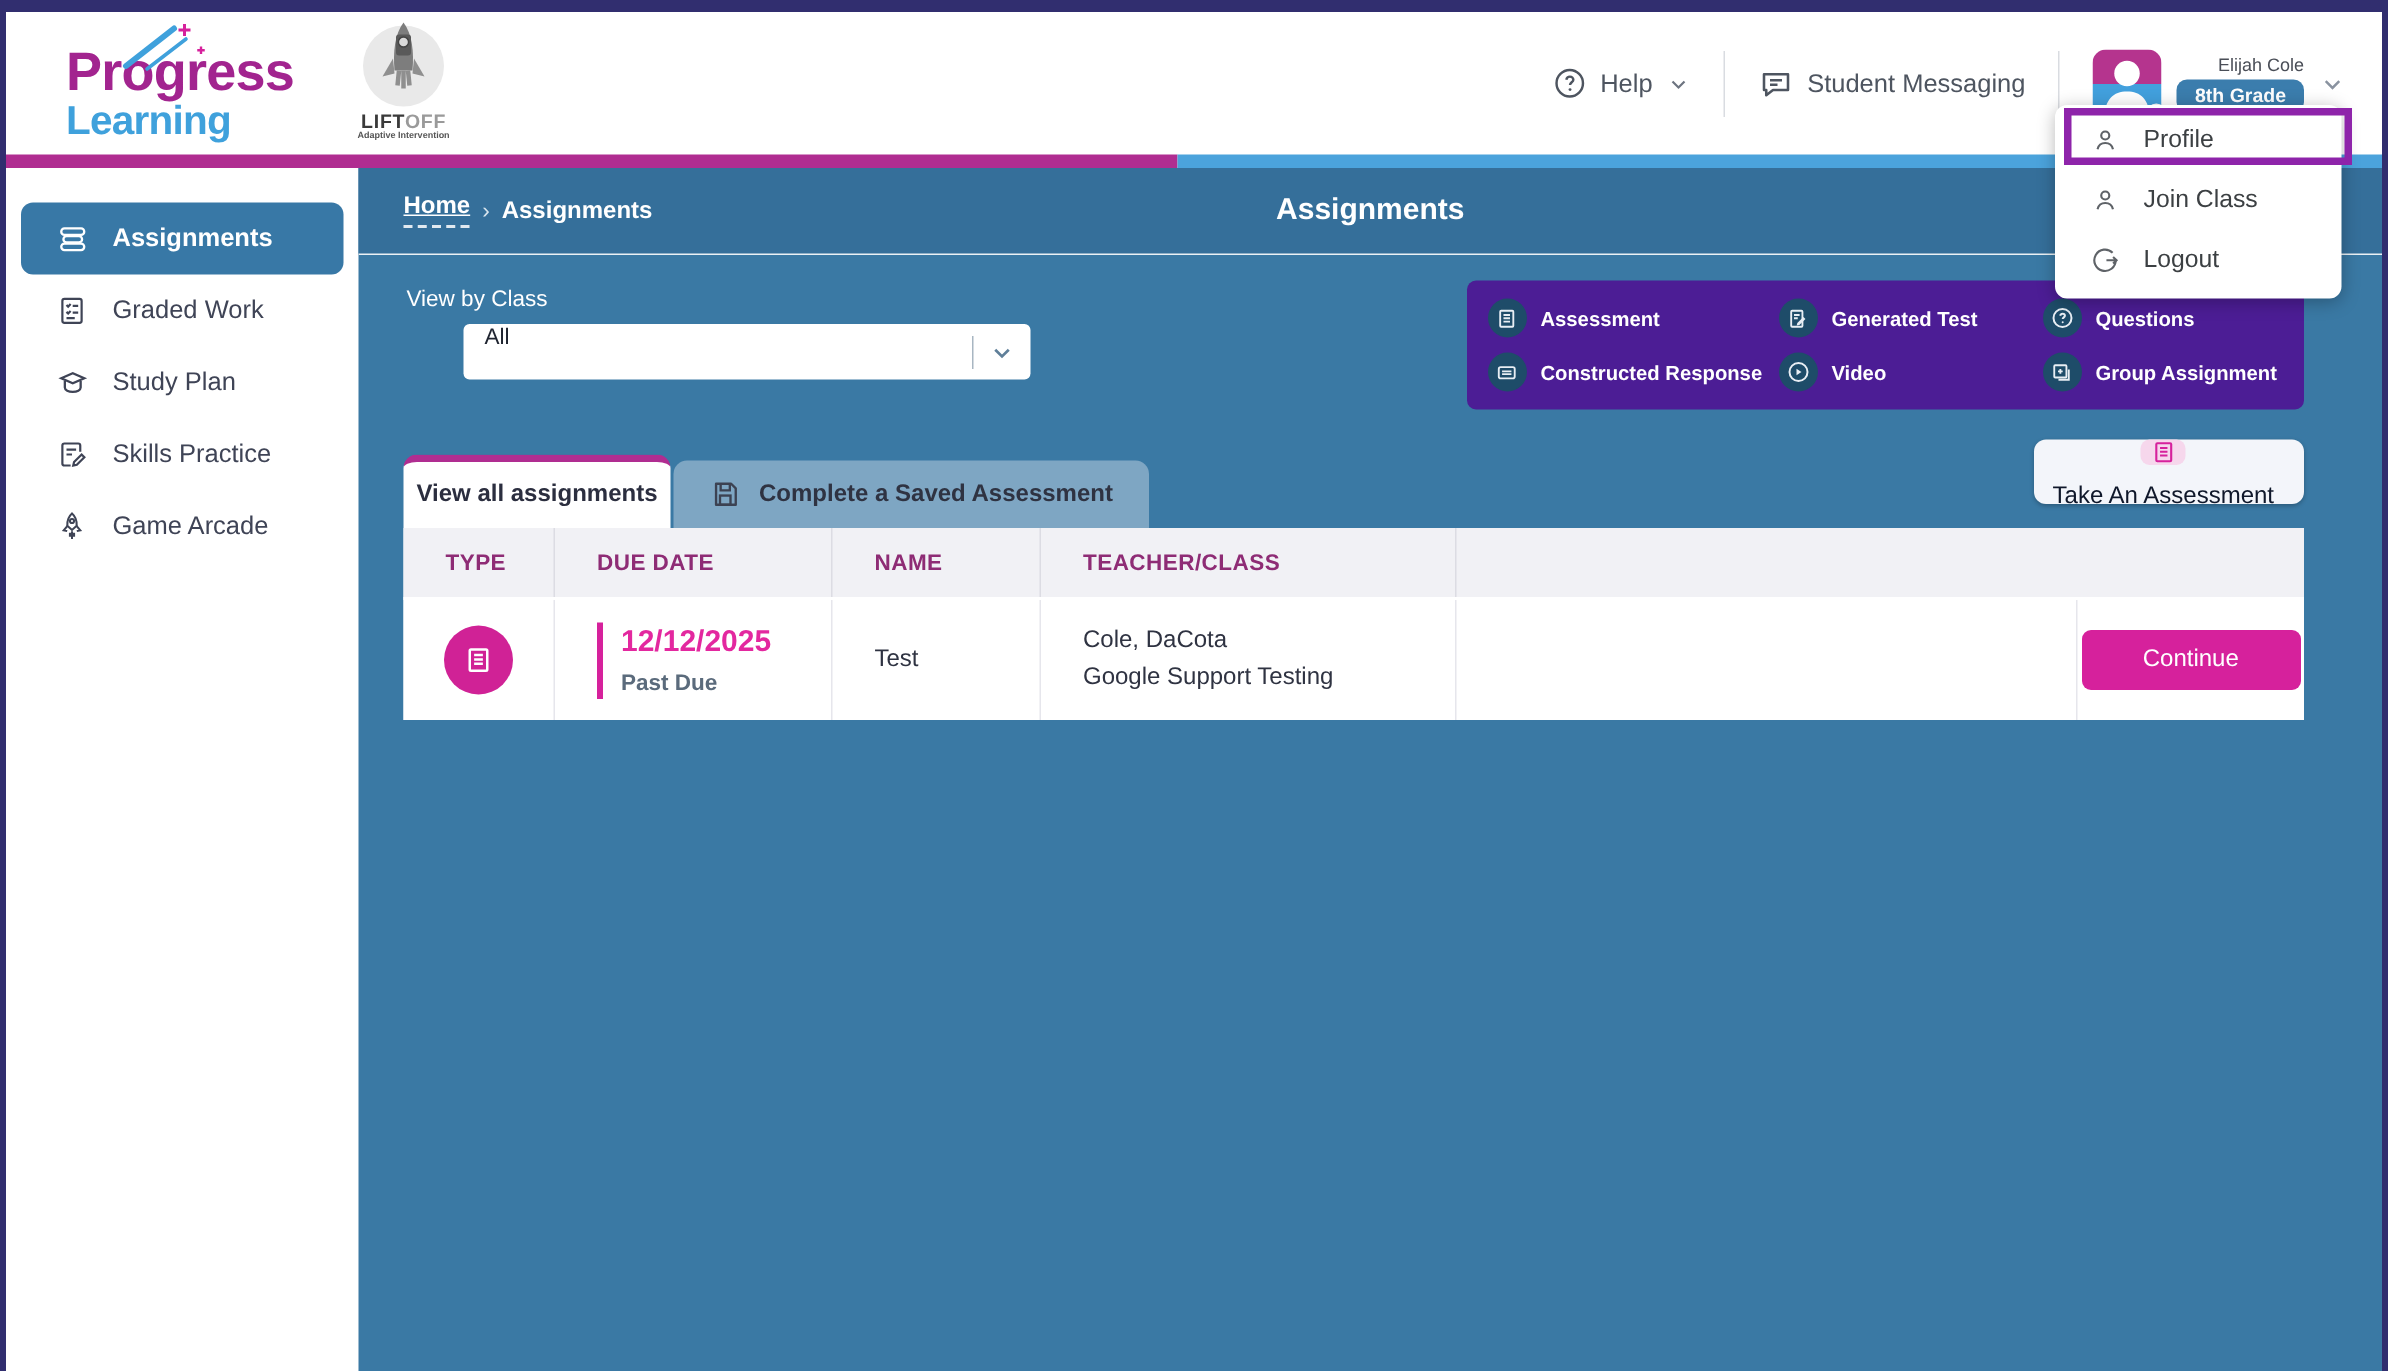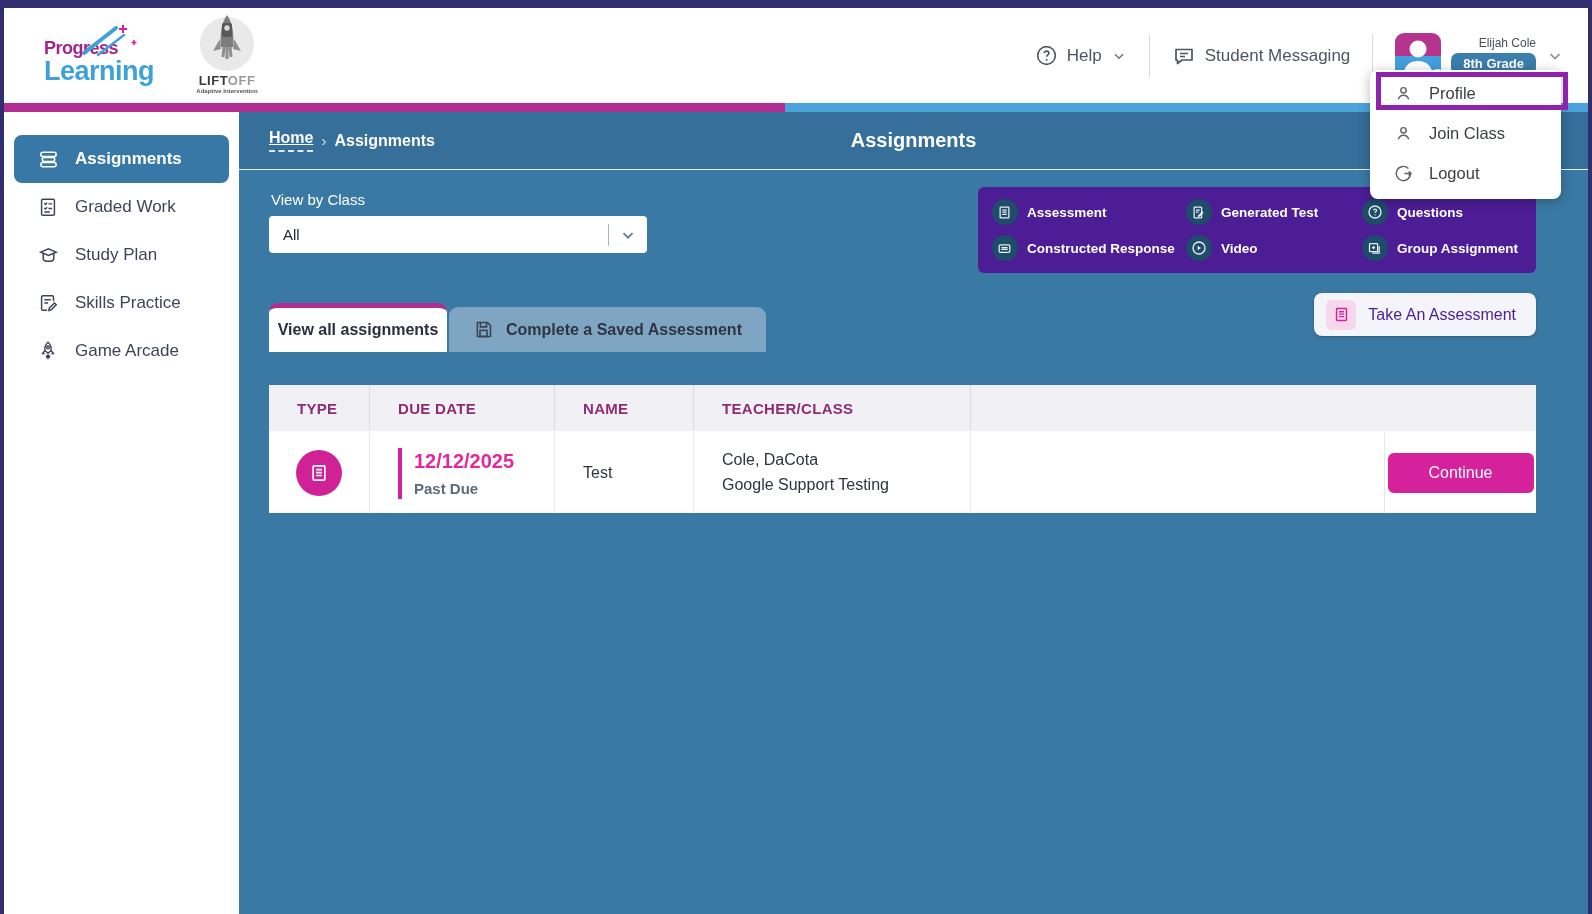--- a/index.html
+++ b/index.html
@@ -24,21 +24,21 @@
     background: #fff;
     display: flex;
     align-items: center;
     justify-content: space-between;
     padding: 0 24px 0 40px;
     flex: 0 0 auto;
   }
   .brand-wrap { display: flex; align-items: center; gap: 38px; }
   .pl-logo { position: relative; padding-top: 14px; }
   .pl-logo .streaks { position: absolute; top: -4px; left: 34px; }
-  .pl-line1 { font-size: 18px; font-weight: bold; color: #a2248f; line-height: 1.0; letter-spacing: -0.5px; }
+  .pl-line1 { font-size: 36px; font-weight: bold; color: #a2248f; line-height: 1.0; letter-spacing: -0.5px; }
   .pl-line2 { font-size: 27px; font-weight: bold; color: #3fa1dc; line-height: 1.05; letter-spacing: -0.5px; }
   .liftoff { display: flex; flex-direction: column; align-items: center; width: 70px; }
   .liftoff-circle {
     width: 54px; height: 54px; border-radius: 50%;
     background: #e9e9e9; display: flex; align-items: flex-end; justify-content: center;
     overflow: visible;
   }
   .liftoff-title { font-size: 13px; font-weight: bold; color: #3a3a3a; letter-spacing: 0.5px; margin-top: 2px; }
   .liftoff-title .off { color: #9a9a9a; }
   .liftoff-sub { font-size: 6px; font-weight: bold; color: #555; }
@@ -103,22 +103,22 @@
     position: absolute; left: 0; right: 0; text-align: center;
     color: #fff; font-size: 20px; font-weight: bold; pointer-events: none;
   }
 
   .content-inner { padding: 17px 52px 0 30px; flex: 1; }
 
   .filters-row { display: flex; justify-content: space-between; align-items: flex-start; }
   .vbc-label { color: #fff; font-size: 15px; margin: 4px 0 8px 2px; }
   .select-box {
     width: 378px; height: 37px; background: #fff; border-radius: 4px;
-    display: flex; align-items: center; justify-content: space-between;
-    padding-left: 14px; cursor: pointer;
+    display: flex; align-items: flex-start; justify-content: space-between;
+    padding-left: 14px; cursor: pointer; margin-left: 40px;
   }
   .select-value { font-size: 15px; color: #1f2430; }
   .select-right { display: flex; align-items: center; height: 100%; }
   .select-divider { width: 1px; height: 22px; background: #a8b6c2; }
   .select-chev { padding: 0 10px; color: #5f7f99; display: flex; }
 
   .legend {
     background: #4c1d95; border-radius: 6px; padding: 12px 18px 12px 14px;
     display: grid; grid-template-columns: 186px 168px auto; row-gap: 10px; column-gap: 8px;
   }
@@ -139,30 +139,31 @@
     border-top: 5px solid #b02d91;
   }
   .tab.inactive {
     height: 45px; background: #7ea6c3; color: #2f3342; padding: 0 24px;
   }
   .tab .icon { display: inline-flex; color: #3c4252; }
   .take-btn {
     position: absolute; right: 0; top: -10px;
     height: 43px; background: #f3f5fa; border: none; border-radius: 8px;
     display: flex; align-items: center; gap: 12px; padding: 0 20px 0 12px;
-    font-family: inherit; font-size: 16px; color: #4c1d95; cursor: pointer;
+    font-family: inherit; font-size: 16px; color: #0f172a; cursor: pointer;
     box-shadow: 0 1px 3px rgba(0,0,0,0.25);
+    flex-direction: column;
   }
   .take-ic {
     width: 30px; height: 30px; border-radius: 6px; background: #f6d7ec;
     display: flex; align-items: center; justify-content: center; color: #d6219c;
   }
 
   
-  .table-card { background: #fff; margin-top: 33px; }
+  .table-card { background: #fff; }
   .t-grid { display: grid; grid-template-columns: 100px 185px 139px 277px 414px 1fr; }
   .t-head { background: #f1f1f5; height: 46px; }
   .t-head .t-cell {
     display: flex; align-items: center; padding-left: 28px;
     font-size: 15px; font-weight: bold; letter-spacing: 0.3px; color: #8e2c75;
   }
   .t-head .t-cell + .t-cell { border-left: 1px solid #dcdce3; }
   .t-row { height: 82px; background: #fff; border-top: 2px solid #fff; }
   .t-row .t-cell { display: flex; align-items: center; padding-left: 28px; font-size: 16px; color: #2f3342; }
   .t-row .t-cell + .t-cell { border-left: 1px solid #e6e6ec; }

